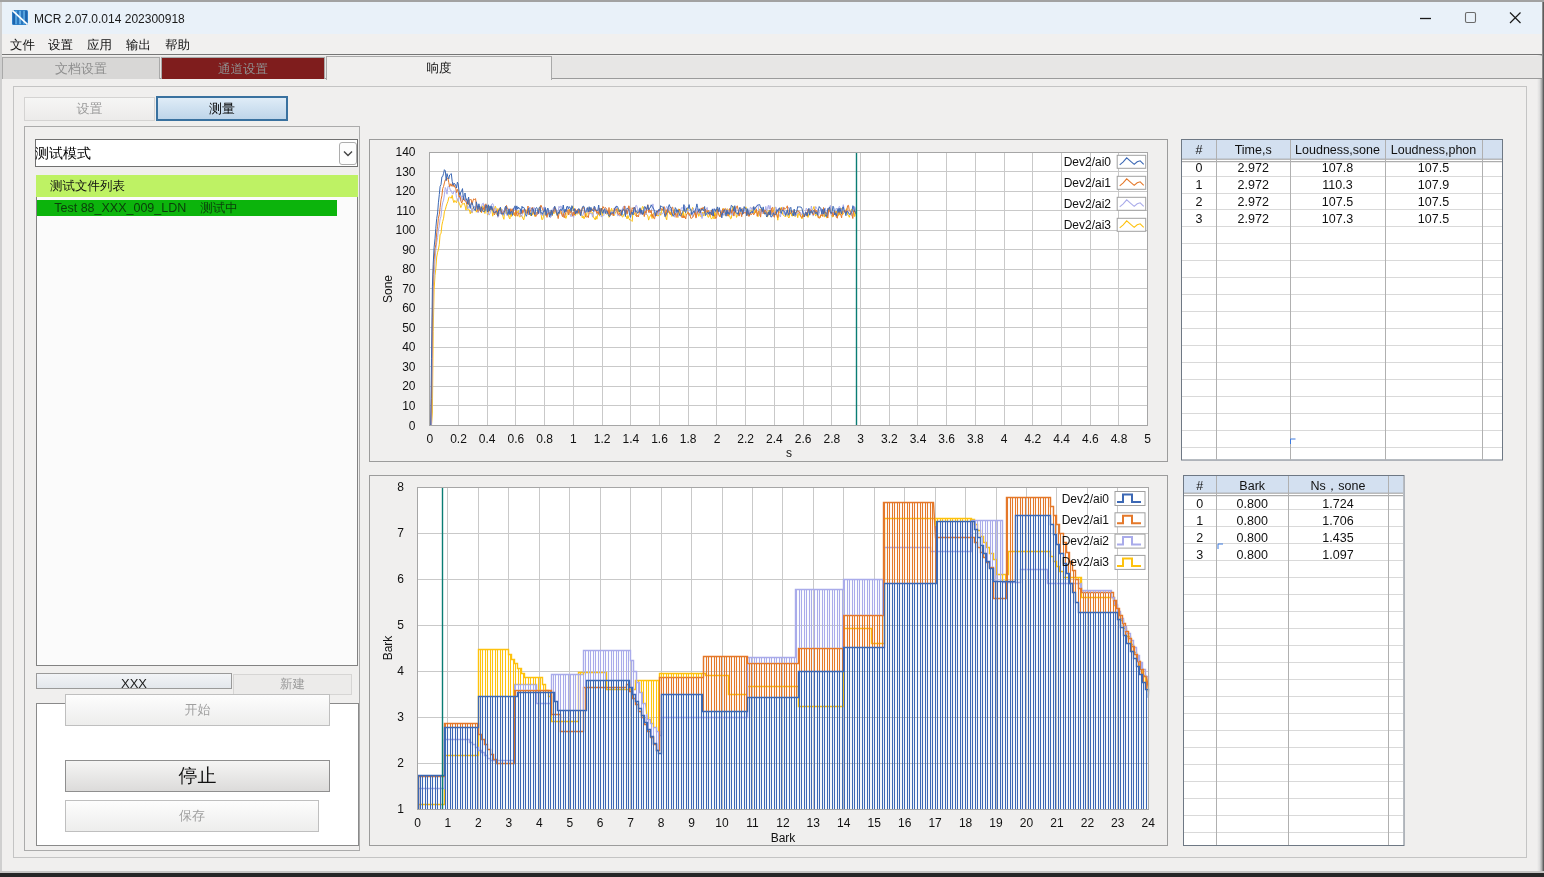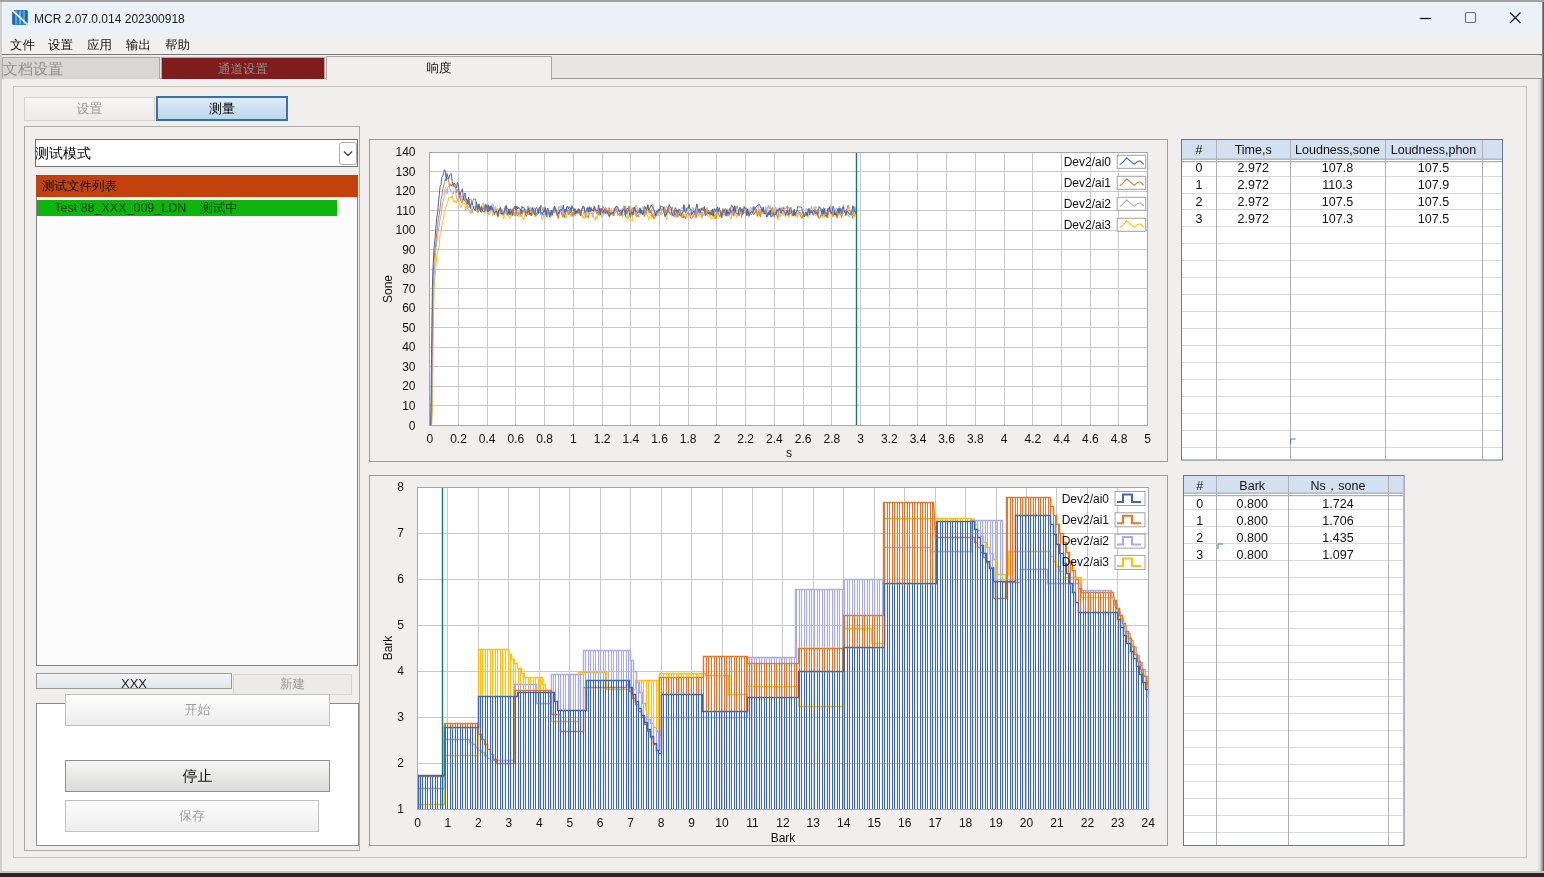--- a/index.html
+++ b/index.html
@@ -28,41 +28,41 @@
     <rect x="55.5" y="4.5" width="10" height="10" rx="1.5" fill="none" stroke="#6a6a6a" stroke-width="1.1"></rect>
     <path d="M100 4.5 110.5 15M110.5 4.5 100 15" stroke="#1a1a1a" stroke-width="1.2"></path>
   </svg>
 <div class="abs" style="left:2px;top:34px;width:1540px;height:21px;background:#f1f0ef;border-bottom:1px solid #767676"></div>
 <div class="abs" style="left:10px;top:37px;font-size:12.5px;color:#111">文件</div>
 <div class="abs" style="left:48px;top:37px;font-size:12.5px;color:#111">设置</div>
 <div class="abs" style="left:87px;top:37px;font-size:12.5px;color:#111">应用</div>
 <div class="abs" style="left:126px;top:37px;font-size:12.5px;color:#111">输出</div>
 <div class="abs" style="left:165px;top:37px;font-size:12.5px;color:#111">帮助</div>
 <div class="abs" style="left:2px;top:56px;width:1540px;height:23px;background:#e7e6e5;border-bottom:1px solid #9b9b9b"></div>
-<div class="abs" style="left:2px;top:57px;width:158px;height:22px;background:#d8d7d6;border:1px solid #a9a9a9;border-bottom:none;color:#8f8f8f;font-size:15px;text-align:left;line-height:22px">文档设置</div>
+<div class="abs" style="left:2px;top:57px;width:158px;height:22px;background:#d8d7d6;border:1px solid #a9a9a9;border-bottom:none;color:#8f8f8f;font-size:13px;text-align:center;line-height:22px">文档设置</div>
 <div class="abs" style="left:161px;top:57px;width:164px;height:22px;background:#7f1d1d;border:1px solid #a9a9a9;border-bottom:none;color:#8f8f8f;font-size:12.5px;text-align:center;line-height:22px">通道设置</div>
 <div class="abs" style="left:326px;top:56px;width:226px;height:24px;background:#f0efee;border:1px solid #a9a9a9;border-bottom:none;color:#111;font-size:12.5px;text-align:center;line-height:23px">响度</div>
 <div class="abs" style="left:13px;top:86px;width:1514px;height:772px;border:1px solid #c4c4c4;background:#f0efee"></div>
 <div class="abs" style="left:24px;top:97px;width:131px;height:24px;background:linear-gradient(#f6f6f5,#ecebea);border:1px solid #d4d3d2;color:#9b9b9b;font-size:13px;text-align:center;line-height:22px">设置</div>
 <div class="abs" style="left:156px;top:96px;width:132px;height:25px;background:linear-gradient(#dfecf7,#bed5e9);border:2px solid #39719f;color:#000;font-size:13px;text-align:center;line-height:21px">测量</div>
 <div class="abs" style="left:24px;top:126px;width:336px;height:725px;border:1px solid #ababab"></div>
 <div class="abs" style="left:35px;top:139px;width:323px;height:28px;background:#fff;border:1px solid #707070"></div>
 <div class="abs" style="left:35px;top:145px;width:305px;height:18px;font-size:14px;color:#000;">测试模式</div>
 <svg class="abs" style="left:339px;top:141.5px" width="18" height="23" viewBox="0 0 18 23">
     <rect x="0.5" y="0.5" width="17" height="22" rx="2.5" fill="#fdfdfd" stroke="#adadad"></rect>
     <path d="M5 9.5 9 13.5 13 9.5" stroke="#444" stroke-width="1.4" fill="none"></path>
   </svg>
-<div class="abs" style="left:36px;top:175px;width:322px;height:22px;background:#c2410c;font-size:12.5px;color:#111;line-height:22px;padding-left:6px">测试文件列表</div>
+<div class="abs" style="left:36px;top:175px;width:322px;height:22px;background:#bef264;font-size:12.5px;color:#111;line-height:22px;padding-left:14px">测试文件列表</div>
 <div class="abs" style="left:36px;top:197px;width:322px;height:469px;background:#fbfbfb;border:1px solid #828282;border-top:none"></div>
 <div class="abs" style="left:37px;top:199.5px;width:300px;height:16.5px;background:#0cb40c;color:#0b3c0b;font-size:12.5px;line-height:16px;white-space:pre;padding-left:14px"> Test 88_XXX_009_LDN    测试中</div>
 <div class="abs" style="left:36px;top:673px;width:196px;height:16px;background:linear-gradient(#f2f4f7,#e3e7ec);border:1px solid #9a9a9a;color:#1a1a1a;font-size:13px;text-align:center;line-height:20px">XXX</div>
 <div class="abs" style="left:233px;top:673.5px;width:119px;height:21px;background:#ecebea;border:1px solid #d6d5d4;color:#9b9b9b;font-size:12.5px;text-align:center;line-height:19px">新建</div>
 <div class="abs" style="left:36px;top:703px;width:323px;height:143px;background:#fff;border:1px solid #8a8a8a"></div>
 <div class="abs" style="left:65px;top:694px;width:265px;height:32px;background:linear-gradient(#fdfdfd,#ededec);border:1px solid #bfbfbf;color:#a0a0a0;font-size:13px;text-align:center;line-height:30px">开始</div>
-<div class="abs" style="left:65px;top:760px;width:265px;height:32px;background:linear-gradient(#f5f5f4,#dcdbda);border:1px solid #8f8f8f;color:#111;font-size:15px;text-align:center;line-height:30px">停止</div>
+<div class="abs" style="left:65px;top:760px;width:265px;height:32px;background:linear-gradient(#f5f5f4,#dcdbda);border:1px solid #8f8f8f;color:#111;font-size:19px;text-align:center;line-height:30px">停止</div>
 <div class="abs" style="left:65px;top:800px;width:254px;height:32px;background:linear-gradient(#fdfdfd,#ededec);border:1px solid #bfbfbf;color:#a0a0a0;font-size:13px;text-align:center;line-height:30px">保存</div>
 <div class="abs" style="left:369px;top:139px;width:799px;height:323px;border:1px solid #9c9c9c;background:#f0efee"></div>
 <div class="abs" style="left:369px;top:475px;width:799px;height:371px;border:1px solid #9c9c9c;background:#f0efee"></div>
 <svg width="799" height="323" viewBox="369 139 799 323" style="position:absolute;left:369px;top:139px">
     <rect x="429.8" y="152.0" width="717.9" height="273.5" fill="#ffffff"></rect>
     <path d="M458.5 152.5V425.5M487.5 152.5V425.5M515.5 152.5V425.5M544.5 152.5V425.5M573.5 152.5V425.5M602.5 152.5V425.5M630.5 152.5V425.5M659.5 152.5V425.5M688.5 152.5V425.5M716.5 152.5V425.5M745.5 152.5V425.5M774.5 152.5V425.5M803.5 152.5V425.5M831.5 152.5V425.5M860.5 152.5V425.5M889.5 152.5V425.5M917.5 152.5V425.5M946.5 152.5V425.5M975.5 152.5V425.5M1004.5 152.5V425.5M1032.5 152.5V425.5M1061.5 152.5V425.5M1090.5 152.5V425.5M1118.5 152.5V425.5M429.5 405.5H1147.5M429.5 386.5H1147.5M429.5 366.5H1147.5M429.5 347.5H1147.5M429.5 327.5H1147.5M429.5 308.5H1147.5M429.5 288.5H1147.5M429.5 269.5H1147.5M429.5 249.5H1147.5M429.5 230.5H1147.5M429.5 210.5H1147.5M429.5 191.5H1147.5M429.5 171.5H1147.5" stroke="#c9c9c9" stroke-width="1" fill="none"></path>
     <path d="M429.8 425.5L430.7 425.5L431.5 425.5L432.4 412.0L433.2 331.3L434.1 289.6L435.0 275.4L435.8 268.9L436.7 257.0L437.6 252.3L438.4 249.6L439.3 244.3L440.1 234.3L441.0 233.7L441.9 225.1L442.7 221.5L443.6 218.2L444.4 211.8L445.3 209.7L446.2 206.2L447.0 203.8L447.9 201.4L448.8 197.6L449.6 196.8L450.5 197.9L451.3 198.2L452.2 195.3L453.1 200.1L453.9 202.6L454.8 200.4L455.6 201.8L456.5 202.8L457.4 198.8L458.2 200.4L459.1 203.1L460.0 205.0L460.8 207.6L461.7 205.5L462.5 203.5L463.4 204.1L464.3 203.1L465.1 206.0L466.0 210.2L466.8 202.5L467.7 209.4L468.6 209.2L469.4 210.0L470.3 213.8L471.2 210.2L472.0 213.1L472.9 207.7L473.7 207.9L474.6 206.5L475.5 207.8L476.3 212.2L477.2 209.4L478.0 209.4L478.9 206.1L479.8 208.2L480.6 211.3L481.5 212.8L482.4 206.0L483.2 206.6L484.1 208.3L484.9 213.5L485.8 208.4L486.7 208.8L487.5 214.8L488.4 214.2L489.2 207.0L490.1 206.4L491.0 209.7L491.8 209.2L492.7 216.2L493.5 211.9L494.4 208.9L495.3 206.2L496.1 208.3L497.0 215.0L497.9 208.5L498.7 211.9L499.6 213.6L500.4 211.0L501.3 208.7L502.2 213.5L503.0 216.8L503.9 219.3L504.7 210.9L505.6 207.7L506.5 213.7L507.3 212.6L508.2 214.0L509.1 217.5L509.9 218.9L510.8 210.8L511.6 216.5L512.5 210.1L513.4 214.5L514.2 212.6L515.1 215.9L515.9 216.4L516.8 210.9L517.7 213.0L518.5 210.6L519.4 216.9L520.3 216.8L521.1 215.0L522.0 216.2L522.8 218.0L523.7 219.9L524.6 215.8L525.4 211.2L526.3 211.9L527.1 209.7L528.0 211.1L528.9 212.2L529.7 210.9L530.6 215.8L531.5 213.7L532.3 215.1L533.2 209.0L534.0 213.9L534.9 216.5L535.8 212.8L536.6 212.3L537.5 214.7L538.3 210.5L539.2 208.0L540.1 206.6L540.9 212.6L541.8 219.5L542.7 219.4L543.5 216.1L544.4 211.7L545.2 214.3L546.1 215.9L547.0 209.9L547.8 214.1L548.7 213.4L549.5 212.9L550.4 215.1L551.3 214.1L552.1 216.0L553.0 211.8L553.9 213.8L554.7 212.5L555.6 210.3L556.4 213.1L557.3 215.9L558.2 212.9L559.0 213.1L559.9 212.6L560.7 213.2L561.6 212.1L562.5 210.9L563.3 214.1L564.2 212.6L565.1 216.1L565.9 218.4L566.8 215.5L567.6 210.0L568.5 209.6L569.4 213.9L570.2 214.6L571.1 214.2L571.9 209.1L572.8 206.3L573.7 209.6L574.5 213.2L575.4 215.5L576.3 212.0L577.1 214.3L578.0 211.4L578.8 211.5L579.7 214.6L580.6 214.8L581.4 213.7L582.3 217.9L583.1 215.8L584.0 218.8L584.9 216.4L585.7 213.0L586.6 215.7L587.5 210.2L588.3 207.8L589.2 208.9L590.0 208.0L590.9 212.9L591.8 213.3L592.6 212.6L593.5 217.7L594.3 217.9L595.2 219.9L596.1 216.3L596.9 219.2L597.8 213.2L598.7 212.1L599.5 216.1L600.4 210.9L601.2 208.2L602.1 215.8L603.0 212.2L603.8 209.8L604.7 212.4L605.5 209.1L606.4 214.3L607.3 212.5L608.1 211.6L609.0 217.3L609.8 215.9L610.7 211.0L611.6 208.3L612.4 211.8L613.3 213.3L614.2 215.6L615.0 213.7L615.9 211.3L616.7 211.7L617.6 208.4L618.5 212.3L619.3 209.6L620.2 213.2L621.0 213.3L621.9 216.5L622.8 217.1L623.6 214.9L624.5 213.5L625.4 215.5L626.2 216.2L627.1 218.9L627.9 215.4L628.8 218.2L629.7 220.0L630.5 219.9L631.4 220.6L632.2 221.4L633.1 210.4L634.0 212.1L634.8 214.5L635.7 215.7L636.6 213.8L637.4 212.7L638.3 210.4L639.1 212.3L640.0 212.2L640.9 211.9L641.7 209.3L642.6 206.4L643.4 207.2L644.3 213.4L645.2 210.7L646.0 212.4L646.9 215.0L647.8 215.6L648.6 220.1L649.5 217.3L650.3 215.8L651.2 214.3L652.1 218.5L652.9 214.6L653.8 212.8L654.6 212.7L655.5 214.9L656.4 213.3L657.2 215.4L658.1 216.2L659.0 214.3L659.8 211.7L660.7 215.3L661.5 211.9L662.4 208.8L663.3 210.4L664.1 212.1L665.0 212.2L665.8 217.6L666.7 219.8L667.6 211.7L668.4 211.0L669.3 211.2L670.2 214.0L671.0 211.7L671.9 216.5L672.7 213.7L673.6 211.9L674.5 209.5L675.3 210.7L676.2 212.8L677.0 216.1L677.9 217.6L678.8 208.8L679.6 211.7L680.5 213.4L681.4 216.5L682.2 215.4L683.1 211.0L683.9 217.8L684.8 216.0L685.7 211.5L686.5 208.5L687.4 208.1L688.2 214.7L689.1 214.5L690.0 213.0L690.8 215.5L691.7 210.6L692.6 207.4L693.4 209.9L694.3 211.8L695.1 211.0L696.0 217.0L696.9 210.3L697.7 210.6L698.6 216.3L699.4 213.1L700.3 216.2L701.2 216.9L702.0 215.4L702.9 212.0L703.8 216.1L704.6 212.7L705.5 211.2L706.3 211.7L707.2 213.5L708.1 217.3L708.9 216.9L709.8 213.6L710.6 217.2L711.5 219.1L712.4 217.7L713.2 215.5L714.1 219.0L714.9 211.5L715.8 216.3L716.7 209.4L717.5 208.6L718.4 212.3L719.3 215.7L720.1 215.2L721.0 214.3L721.8 214.9L722.7 211.4L723.6 208.4L724.4 211.5L725.3 215.6L726.1 212.5L727.0 208.9L727.9 209.0L728.7 216.1L729.6 215.6L730.5 218.8L731.3 218.3L732.2 212.1L733.0 206.3L733.9 210.0L734.8 210.2L735.6 211.5L736.5 217.4L737.3 215.6L738.2 212.3L739.1 215.3L739.9 212.0L740.8 209.0L741.7 208.9L742.5 208.0L743.4 211.0L744.2 207.9L745.1 208.1L746.0 206.9L746.8 215.0L747.7 213.5L748.5 214.8L749.4 215.5L750.3 211.6L751.1 210.7L752.0 209.6L752.9 207.9L753.7 206.8L754.6 213.5L755.4 212.7L756.3 210.4L757.2 212.4L758.0 216.7L758.9 210.8L759.7 209.1L760.6 209.3L761.5 210.9L762.3 210.4L763.2 213.2L764.1 213.8L764.9 213.6L765.8 210.8L766.6 208.9L767.5 217.1L768.4 213.9L769.2 210.0L770.1 211.9L770.9 211.8L771.8 214.9L772.7 210.7L773.5 211.2L774.4 207.4L775.3 213.5L776.1 211.6L777.0 215.4L777.8 220.2L778.7 213.6L779.6 211.8L780.4 211.7L781.3 207.2L782.1 212.2L783.0 215.0L783.9 215.6L784.7 216.0L785.6 217.0L786.5 213.5L787.3 214.5L788.2 217.1L789.0 218.0L789.9 213.4L790.8 210.0L791.6 215.9L792.5 216.1L793.3 211.9L794.2 214.6L795.1 216.7L795.9 215.3L796.8 211.4L797.7 217.7L798.5 213.3L799.4 214.2L800.2 215.9L801.1 217.0L802.0 218.9L802.8 212.5L803.7 214.9L804.5 217.0L805.4 213.2L806.3 213.1L807.1 214.5L808.0 217.4L808.9 213.7L809.7 211.0L810.6 213.0L811.4 210.3L812.3 210.1L813.2 208.9L814.0 206.5L814.9 213.1L815.7 216.1L816.6 214.3L817.5 211.1L818.3 217.9L819.2 216.6L820.1 217.8L820.9 214.9L821.8 215.4L822.6 213.6L823.5 214.4L824.4 217.1L825.2 211.4L826.1 214.1L826.9 218.1L827.8 212.9L828.7 210.8L829.5 207.5L830.4 207.6L831.2 213.9L832.1 216.6L833.0 217.0L833.8 214.5L834.7 210.4L835.6 213.9L836.4 211.0L837.3 216.2L838.1 215.9L839.0 212.0L839.9 215.1L840.7 208.3L841.6 208.6L842.4 214.9L843.3 213.8L844.2 212.3L845.0 211.8L845.9 210.0L846.8 208.6L847.6 214.9L848.5 215.2L849.3 217.3L850.2 214.5L851.1 209.9L851.9 208.9L852.8 211.2L853.6 210.2L854.5 216.5L855.4 208.8L856.2 216.6" stroke="#FEC20E" stroke-width="1" fill="none" stroke-linejoin="round"></path>
     <path d="M429.8 425.5L430.7 425.5L431.5 425.5L432.4 358.2L433.2 288.6L434.1 276.1L435.0 261.2L435.8 250.4L436.7 242.5L437.6 237.5L438.4 230.1L439.3 225.8L440.1 218.9L441.0 216.4L441.9 207.1L442.7 202.7L443.6 200.1L444.4 194.8L445.3 187.5L446.2 189.6L447.0 194.2L447.9 186.9L448.8 185.9L449.6 187.7L450.5 190.6L451.3 190.6L452.2 193.5L453.1 194.1L453.9 190.8L454.8 191.4L455.6 191.3L456.5 197.6L457.4 199.4L458.2 201.5L459.1 197.0L460.0 198.2L460.8 200.8L461.7 195.7L462.5 196.4L463.4 196.4L464.3 198.6L465.1 201.2L466.0 200.2L466.8 204.5L467.7 208.7L468.6 207.3L469.4 205.3L470.3 204.0L471.2 207.4L472.0 212.5L472.9 209.1L473.7 207.1L474.6 206.2L475.5 209.9L476.3 206.5L477.2 205.6L478.0 213.0L478.9 210.7L479.8 206.7L480.6 210.6L481.5 206.4L482.4 203.7L483.2 203.0L484.1 208.4L484.9 206.9L485.8 204.1L486.7 208.9L487.5 213.7L488.4 212.8L489.2 215.1L490.1 213.2L491.0 208.3L491.8 204.1L492.7 203.6L493.5 205.3L494.4 212.6L495.3 208.5L496.1 208.8L497.0 213.3L497.9 217.4L498.7 216.2L499.6 208.8L500.4 213.1L501.3 214.3L502.2 209.3L503.0 215.0L503.9 215.3L504.7 207.6L505.6 213.6L506.5 214.1L507.3 215.9L508.2 210.7L509.1 208.4L509.9 214.3L510.8 209.3L511.6 211.8L512.5 214.6L513.4 208.6L514.2 207.5L515.1 210.2L515.9 208.0L516.8 213.9L517.7 213.7L518.5 214.0L519.4 211.3L520.3 213.9L521.1 216.7L522.0 215.8L522.8 209.8L523.7 209.8L524.6 211.3L525.4 211.6L526.3 211.9L527.1 212.6L528.0 212.4L528.9 209.2L529.7 207.0L530.6 208.1L531.5 211.1L532.3 207.7L533.2 212.7L534.0 207.3L534.9 209.5L535.8 214.7L536.6 212.8L537.5 214.7L538.3 209.9L539.2 213.3L540.1 207.3L540.9 214.9L541.8 213.8L542.7 215.7L543.5 207.9L544.4 206.7L545.2 214.9L546.1 211.1L547.0 209.7L547.8 214.0L548.7 210.5L549.5 213.5L550.4 217.7L551.3 216.2L552.1 213.8L553.0 209.0L553.9 207.2L554.7 212.1L555.6 208.1L556.4 210.0L557.3 211.4L558.2 212.0L559.0 206.3L559.9 207.9L560.7 206.2L561.6 206.7L562.5 213.2L563.3 216.8L564.2 215.8L565.1 210.7L565.9 211.0L566.8 206.7L567.6 212.2L568.5 212.2L569.4 213.5L570.2 215.0L571.1 216.8L571.9 211.8L572.8 215.6L573.7 217.4L574.5 208.3L575.4 212.9L576.3 214.0L577.1 210.9L578.0 213.5L578.8 209.5L579.7 212.9L580.6 212.1L581.4 214.9L582.3 215.8L583.1 214.6L584.0 211.3L584.9 213.0L585.7 212.8L586.6 207.9L587.5 210.5L588.3 212.8L589.2 213.8L590.0 213.8L590.9 213.3L591.8 213.7L592.6 217.1L593.5 212.8L594.3 210.8L595.2 206.9L596.1 211.1L596.9 214.2L597.8 214.9L598.7 208.5L599.5 211.0L600.4 211.5L601.2 216.8L602.1 216.5L603.0 216.3L603.8 215.4L604.7 209.3L605.5 208.2L606.4 213.4L607.3 211.4L608.1 213.5L609.0 213.1L609.8 211.4L610.7 214.3L611.6 211.0L612.4 213.5L613.3 213.7L614.2 214.9L615.0 210.5L615.9 206.0L616.7 209.8L617.6 215.7L618.5 215.0L619.3 216.0L620.2 215.8L621.0 212.3L621.9 209.4L622.8 208.0L623.6 206.2L624.5 208.9L625.4 206.2L626.2 213.0L627.1 212.9L627.9 210.0L628.8 207.0L629.7 211.4L630.5 210.8L631.4 210.2L632.2 212.7L633.1 212.0L634.0 207.3L634.8 212.3L635.7 205.6L636.6 205.4L637.4 208.4L638.3 212.3L639.1 209.2L640.0 211.8L640.9 214.7L641.7 212.4L642.6 211.6L643.4 214.0L644.3 209.6L645.2 208.3L646.0 214.9L646.9 208.5L647.8 207.4L648.6 209.5L649.5 212.9L650.3 211.0L651.2 210.2L652.1 208.8L652.9 203.9L653.8 210.6L654.6 214.5L655.5 216.1L656.4 210.5L657.2 210.6L658.1 214.9L659.0 209.8L659.8 213.1L660.7 213.2L661.5 214.2L662.4 213.8L663.3 212.2L664.1 209.1L665.0 209.9L665.8 208.4L666.7 206.4L667.6 207.5L668.4 212.6L669.3 207.7L670.2 210.0L671.0 209.7L671.9 211.9L672.7 213.8L673.6 216.4L674.5 217.0L675.3 211.0L676.2 210.3L677.0 214.9L677.9 216.9L678.8 214.8L679.6 215.4L680.5 211.6L681.4 207.7L682.2 208.1L683.1 207.5L683.9 205.3L684.8 205.9L685.7 207.7L686.5 211.1L687.4 210.5L688.2 210.1L689.1 215.9L690.0 214.9L690.8 212.6L691.7 212.8L692.6 216.8L693.4 208.0L694.3 213.7L695.1 214.2L696.0 208.2L696.9 214.5L697.7 209.0L698.6 213.2L699.4 212.0L700.3 214.7L701.2 211.9L702.0 218.5L702.9 213.4L703.8 214.1L704.6 213.6L705.5 211.3L706.3 209.1L707.2 207.4L708.1 214.3L708.9 211.9L709.8 214.5L710.6 211.9L711.5 214.7L712.4 215.3L713.2 210.9L714.1 208.5L714.9 209.6L715.8 212.4L716.7 213.5L717.5 211.2L718.4 211.8L719.3 211.7L720.1 210.1L721.0 213.9L721.8 214.1L722.7 210.1L723.6 215.4L724.4 214.8L725.3 209.0L726.1 208.8L727.0 213.5L727.9 209.8L728.7 212.8L729.6 208.0L730.5 211.1L731.3 214.6L732.2 211.2L733.0 215.7L733.9 212.8L734.8 207.5L735.6 207.3L736.5 211.3L737.3 214.4L738.2 215.5L739.1 212.3L739.9 209.3L740.8 207.7L741.7 211.1L742.5 208.6L743.4 212.9L744.2 206.7L745.1 212.4L746.0 213.8L746.8 213.4L747.7 213.3L748.5 211.4L749.4 212.9L750.3 207.3L751.1 207.5L752.0 209.6L752.9 207.2L753.7 206.8L754.6 209.7L755.4 207.0L756.3 207.2L757.2 204.8L758.0 205.3L758.9 211.6L759.7 215.8L760.6 212.0L761.5 208.5L762.3 213.7L763.2 209.5L764.1 213.2L764.9 212.2L765.8 206.4L766.6 211.5L767.5 208.3L768.4 205.2L769.2 209.4L770.1 205.5L770.9 210.5L771.8 214.5L772.7 212.6L773.5 213.2L774.4 214.4L775.3 207.2L776.1 207.2L777.0 212.7L777.8 209.9L778.7 213.7L779.6 215.8L780.4 217.0L781.3 211.3L782.1 209.9L783.0 206.9L783.9 214.5L784.7 212.2L785.6 215.7L786.5 211.6L787.3 210.6L788.2 207.7L789.0 207.2L789.9 211.4L790.8 211.2L791.6 211.9L792.5 210.9L793.3 212.1L794.2 211.7L795.1 215.8L795.9 216.2L796.8 212.7L797.7 213.7L798.5 210.9L799.4 212.0L800.2 212.0L801.1 214.6L802.0 214.5L802.8 210.9L803.7 215.1L804.5 215.0L805.4 212.7L806.3 208.0L807.1 209.6L808.0 210.3L808.9 213.5L809.7 213.4L810.6 211.3L811.4 206.0L812.3 211.4L813.2 216.1L814.0 214.7L814.9 209.7L815.7 206.5L816.6 208.2L817.5 209.6L818.3 216.3L819.2 213.3L820.1 210.7L820.9 209.0L821.8 211.4L822.6 216.1L823.5 210.4L824.4 211.4L825.2 207.9L826.1 212.2L826.9 212.9L827.8 215.5L828.7 208.2L829.5 207.1L830.4 205.4L831.2 215.2L832.1 214.0L833.0 211.6L833.8 213.6L834.7 212.7L835.6 209.9L836.4 208.0L837.3 209.9L838.1 212.5L839.0 206.6L839.9 206.8L840.7 211.9L841.6 209.5L842.4 209.5L843.3 204.7L844.2 209.3L845.0 213.0L845.9 210.2L846.8 210.9L847.6 210.3L848.5 212.1L849.3 215.0L850.2 213.9L851.1 210.6L851.9 216.1L852.8 213.0L853.6 207.4L854.5 206.7L855.4 212.1L856.2 206.8" stroke="#A9ABEA" stroke-width="1" fill="none" stroke-linejoin="round"></path>
     <path d="M429.8 425.5L430.7 425.5L431.5 398.6L432.4 317.8L433.2 274.4L434.1 259.6L435.0 248.7L435.8 244.8L436.7 232.8L437.6 226.2L438.4 218.3L439.3 214.4L440.1 207.7L441.0 199.9L441.9 195.7L442.7 188.6L443.6 186.3L444.4 182.9L445.3 179.7L446.2 180.1L447.0 178.6L447.9 178.0L448.8 182.6L449.6 186.7L450.5 183.8L451.3 186.2L452.2 183.7L453.1 186.6L453.9 184.5L454.8 187.3L455.6 187.3L456.5 192.6L457.4 189.4L458.2 191.5L459.1 197.1L460.0 195.8L460.8 200.5L461.7 203.1L462.5 201.0L463.4 197.4L464.3 200.4L465.1 200.9L466.0 201.8L466.8 204.0L467.7 200.3L468.6 204.6L469.4 199.8L470.3 199.6L471.2 199.4L472.0 204.7L472.9 201.0L473.7 198.8L474.6 199.6L475.5 198.6L476.3 203.8L477.2 208.8L478.0 211.6L478.9 210.5L479.8 206.4L480.6 210.8L481.5 212.3L482.4 208.2L483.2 207.7L484.1 210.2L484.9 204.8L485.8 203.8L486.7 207.8L487.5 205.8L488.4 211.7L489.2 210.3L490.1 209.9L491.0 208.6L491.8 208.6L492.7 207.9L493.5 210.8L494.4 215.0L495.3 213.0L496.1 210.9L497.0 210.6L497.9 216.2L498.7 211.5L499.6 208.5L500.4 209.3L501.3 210.8L502.2 214.2L503.0 212.2L503.9 211.4L504.7 212.0L505.6 209.2L506.5 205.4L507.3 208.8L508.2 208.9L509.1 213.3L509.9 214.1L510.8 208.7L511.6 211.7L512.5 208.8L513.4 211.0L514.2 214.6L515.1 215.8L515.9 209.8L516.8 214.8L517.7 216.2L518.5 212.9L519.4 213.7L520.3 213.7L521.1 213.6L522.0 209.9L522.8 213.4L523.7 210.4L524.6 209.0L525.4 209.8L526.3 213.3L527.1 212.8L528.0 206.0L528.9 214.9L529.7 212.7L530.6 209.8L531.5 209.0L532.3 207.3L533.2 209.4L534.0 214.0L534.9 214.8L535.8 216.5L536.6 214.9L537.5 211.7L538.3 213.5L539.2 210.2L540.1 208.4L540.9 205.2L541.8 207.0L542.7 209.8L543.5 210.2L544.4 210.9L545.2 209.4L546.1 214.1L547.0 217.4L547.8 213.4L548.7 212.5L549.5 215.1L550.4 211.6L551.3 213.7L552.1 210.8L553.0 211.5L553.9 212.3L554.7 206.8L555.6 209.5L556.4 213.8L557.3 214.6L558.2 218.6L559.0 213.3L559.9 210.3L560.7 210.9L561.6 214.0L562.5 216.7L563.3 213.7L564.2 217.8L565.1 215.2L565.9 212.2L566.8 209.9L567.6 210.5L568.5 214.9L569.4 209.4L570.2 212.8L571.1 210.9L571.9 212.3L572.8 216.2L573.7 212.0L574.5 215.1L575.4 208.8L576.3 213.2L577.1 210.1L578.0 209.3L578.8 213.3L579.7 209.3L580.6 210.4L581.4 213.3L582.3 207.6L583.1 208.2L584.0 207.3L584.9 213.4L585.7 217.0L586.6 217.1L587.5 215.8L588.3 217.7L589.2 212.0L590.0 210.5L590.9 211.9L591.8 209.3L592.6 210.1L593.5 207.9L594.3 208.6L595.2 211.2L596.1 209.8L596.9 213.3L597.8 211.5L598.7 214.4L599.5 208.3L600.4 211.5L601.2 209.0L602.1 210.3L603.0 206.5L603.8 208.1L604.7 208.2L605.5 207.5L606.4 208.5L607.3 210.7L608.1 214.1L609.0 207.5L609.8 215.3L610.7 212.8L611.6 214.5L612.4 213.0L613.3 216.0L614.2 208.3L615.0 210.1L615.9 209.8L616.7 209.2L617.6 213.6L618.5 214.6L619.3 212.7L620.2 215.6L621.0 213.6L621.9 210.3L622.8 210.2L623.6 210.2L624.5 205.9L625.4 213.5L626.2 209.9L627.1 214.3L627.9 210.3L628.8 205.8L629.7 207.6L630.5 214.9L631.4 212.6L632.2 207.7L633.1 209.1L634.0 207.4L634.8 207.6L635.7 212.0L636.6 216.8L637.4 215.4L638.3 217.0L639.1 213.8L640.0 210.2L640.9 209.2L641.7 213.9L642.6 213.7L643.4 212.7L644.3 216.6L645.2 211.4L646.0 212.9L646.9 208.0L647.8 204.7L648.6 212.4L649.5 209.4L650.3 212.7L651.2 210.4L652.1 216.5L652.9 214.3L653.8 218.4L654.6 218.8L655.5 213.5L656.4 215.9L657.2 212.0L658.1 210.3L659.0 211.4L659.8 209.8L660.7 207.9L661.5 209.6L662.4 209.9L663.3 208.2L664.1 206.6L665.0 209.6L665.8 215.6L666.7 209.9L667.6 208.8L668.4 211.9L669.3 212.2L670.2 214.7L671.0 214.3L671.9 207.6L672.7 207.1L673.6 212.8L674.5 215.0L675.3 213.0L676.2 217.4L677.0 216.5L677.9 212.4L678.8 210.6L679.6 209.0L680.5 212.5L681.4 215.4L682.2 217.9L683.1 215.3L683.9 217.9L684.8 216.3L685.7 219.0L686.5 214.1L687.4 213.6L688.2 212.2L689.1 214.9L690.0 214.8L690.8 218.3L691.7 218.2L692.6 217.5L693.4 216.2L694.3 213.9L695.1 211.6L696.0 218.1L696.9 214.0L697.7 211.7L698.6 210.7L699.4 212.5L700.3 212.9L701.2 207.9L702.0 210.1L702.9 207.3L703.8 207.9L704.6 213.2L705.5 209.1L706.3 211.3L707.2 212.0L708.1 210.2L708.9 212.0L709.8 215.4L710.6 214.6L711.5 210.0L712.4 215.8L713.2 213.9L714.1 214.5L714.9 216.0L715.8 218.6L716.7 216.7L717.5 209.1L718.4 214.7L719.3 215.7L720.1 217.0L721.0 211.2L721.8 215.1L722.7 208.7L723.6 213.0L724.4 209.2L725.3 208.5L726.1 209.9L727.0 213.3L727.9 216.1L728.7 214.7L729.6 208.9L730.5 209.7L731.3 213.3L732.2 209.5L733.0 211.8L733.9 216.1L734.8 210.7L735.6 209.1L736.5 207.2L737.3 205.8L738.2 210.2L739.1 216.1L739.9 212.8L740.8 212.8L741.7 216.7L742.5 209.9L743.4 213.8L744.2 212.9L745.1 212.3L746.0 213.0L746.8 215.6L747.7 211.1L748.5 216.2L749.4 216.2L750.3 212.4L751.1 214.8L752.0 213.8L752.9 212.5L753.7 214.9L754.6 213.2L755.4 212.4L756.3 208.8L757.2 216.2L758.0 212.9L758.9 211.1L759.7 212.6L760.6 217.1L761.5 208.5L762.3 210.6L763.2 210.4L764.1 213.7L764.9 209.8L765.8 211.1L766.6 212.6L767.5 215.9L768.4 212.0L769.2 214.6L770.1 210.1L770.9 213.8L771.8 207.9L772.7 207.3L773.5 215.8L774.4 217.3L775.3 211.9L776.1 212.5L777.0 215.8L777.8 217.7L778.7 210.7L779.6 208.1L780.4 210.0L781.3 208.3L782.1 209.6L783.0 210.5L783.9 207.4L784.7 209.4L785.6 208.6L786.5 207.8L787.3 205.8L788.2 212.4L789.0 214.7L789.9 213.1L790.8 213.6L791.6 210.4L792.5 211.4L793.3 212.9L794.2 210.4L795.1 214.1L795.9 212.8L796.8 211.6L797.7 210.4L798.5 212.0L799.4 212.0L800.2 214.4L801.1 216.5L802.0 217.8L802.8 215.4L803.7 217.0L804.5 214.8L805.4 215.1L806.3 212.4L807.1 216.3L808.0 209.5L808.9 210.9L809.7 209.5L810.6 210.0L811.4 212.5L812.3 212.2L813.2 215.1L814.0 213.0L814.9 209.2L815.7 212.5L816.6 210.5L817.5 214.3L818.3 217.6L819.2 218.2L820.1 217.5L820.9 214.6L821.8 215.1L822.6 216.4L823.5 207.5L824.4 212.9L825.2 212.7L826.1 212.5L826.9 214.2L827.8 218.0L828.7 208.6L829.5 210.9L830.4 212.7L831.2 213.0L832.1 212.1L833.0 216.3L833.8 214.0L834.7 211.1L835.6 213.2L836.4 217.4L837.3 218.2L838.1 213.4L839.0 210.8L839.9 214.2L840.7 214.4L841.6 217.8L842.4 211.6L843.3 212.2L844.2 211.0L845.0 210.2L845.9 213.3L846.8 210.2L847.6 205.7L848.5 205.3L849.3 210.8L850.2 211.8L851.1 212.0L851.9 214.1L852.8 218.5L853.6 210.9L854.5 210.9L855.4 211.5L856.2 211.1" stroke="#E4782A" stroke-width="1" fill="none" stroke-linejoin="round"></path>
     <path d="M429.8 425.5L430.7 425.5L431.5 358.2L432.4 286.2L433.2 264.2L434.1 247.3L435.0 238.8L435.8 228.3L436.7 218.6L437.6 213.0L438.4 202.8L439.3 194.6L440.1 186.4L441.0 184.7L441.9 176.8L442.7 176.5L443.6 173.3L444.4 169.7L445.3 170.8L446.2 180.6L447.0 173.6L447.9 176.9L448.8 178.9L449.6 175.0L450.5 174.3L451.3 173.6L452.2 181.4L453.1 185.3L453.9 183.1L454.8 183.8L455.6 184.9L456.5 188.0L457.4 182.1L458.2 184.1L459.1 191.8L460.0 195.6L460.8 192.0L461.7 191.0L462.5 188.6L463.4 199.9L464.3 194.6L465.1 193.0L466.0 200.3L466.8 198.7L467.7 204.1L468.6 197.1L469.4 204.9L470.3 208.4L471.2 202.9L472.0 202.6L472.9 205.5L473.7 208.1L474.6 210.1L475.5 210.5L476.3 201.8L477.2 205.3L478.0 209.5L478.9 203.8L479.8 207.9L480.6 211.6L481.5 206.8L482.4 210.4L483.2 211.7L484.1 211.6L484.9 211.0L485.8 205.2L486.7 205.3L487.5 212.0L488.4 204.8L489.2 211.2L490.1 205.8L491.0 209.7L491.8 206.2L492.7 210.5L493.5 212.0L494.4 212.9L495.3 212.3L496.1 211.1L497.0 212.3L497.9 216.1L498.7 210.2L499.6 210.4L500.4 207.2L501.3 214.0L502.2 213.4L503.0 214.4L503.9 212.4L504.7 210.6L505.6 206.1L506.5 207.0L507.3 214.3L508.2 214.4L509.1 209.1L509.9 214.6L510.8 211.7L511.6 211.3L512.5 215.4L513.4 209.0L514.2 207.8L515.1 205.8L515.9 210.2L516.8 205.9L517.7 209.2L518.5 207.1L519.4 208.8L520.3 208.8L521.1 213.6L522.0 206.3L522.8 208.0L523.7 207.3L524.6 209.0L525.4 213.6L526.3 216.3L527.1 214.3L528.0 210.1L528.9 208.1L529.7 214.5L530.6 212.9L531.5 215.9L532.3 208.2L533.2 209.3L534.0 211.9L534.9 214.6L535.8 208.1L536.6 207.4L537.5 209.4L538.3 213.6L539.2 207.7L540.1 206.7L540.9 213.3L541.8 212.7L542.7 214.3L543.5 211.1L544.4 211.6L545.2 207.5L546.1 215.2L547.0 210.2L547.8 208.0L548.7 210.8L549.5 217.1L550.4 215.0L551.3 209.9L552.1 215.2L553.0 211.1L553.9 209.3L554.7 206.2L555.6 209.2L556.4 211.4L557.3 215.4L558.2 211.9L559.0 213.6L559.9 210.0L560.7 208.8L561.6 210.5L562.5 209.0L563.3 205.0L564.2 212.7L565.1 209.1L565.9 211.8L566.8 207.0L567.6 206.0L568.5 208.8L569.4 206.7L570.2 207.8L571.1 211.4L571.9 205.7L572.8 208.3L573.7 210.7L574.5 208.8L575.4 214.1L576.3 210.8L577.1 213.1L578.0 210.0L578.8 208.5L579.7 210.2L580.6 215.7L581.4 211.5L582.3 207.8L583.1 206.1L584.0 206.5L584.9 211.3L585.7 212.4L586.6 210.6L587.5 207.6L588.3 212.0L589.2 206.7L590.0 211.5L590.9 207.3L591.8 210.1L592.6 210.0L593.5 211.4L594.3 206.2L595.2 209.2L596.1 210.2L596.9 210.6L597.8 210.3L598.7 205.0L599.5 211.6L600.4 214.9L601.2 208.2L602.1 211.4L603.0 213.4L603.8 209.6L604.7 209.2L605.5 213.5L606.4 210.6L607.3 211.6L608.1 214.3L609.0 216.1L609.8 216.4L610.7 212.7L611.6 213.1L612.4 212.7L613.3 213.5L614.2 210.9L615.0 207.5L615.9 207.6L616.7 206.1L617.6 206.6L618.5 209.4L619.3 211.9L620.2 209.8L621.0 211.7L621.9 215.3L622.8 209.4L623.6 209.0L624.5 210.1L625.4 216.5L626.2 209.6L627.1 208.2L627.9 208.5L628.8 209.8L629.7 215.3L630.5 217.4L631.4 212.4L632.2 212.2L633.1 215.0L634.0 207.4L634.8 207.9L635.7 211.8L636.6 211.4L637.4 213.3L638.3 212.0L639.1 212.2L640.0 207.8L640.9 213.4L641.7 210.1L642.6 214.6L643.4 213.6L644.3 206.8L645.2 206.7L646.0 209.1L646.9 209.3L647.8 204.9L648.6 210.0L649.5 208.0L650.3 207.8L651.2 204.8L652.1 206.5L652.9 207.6L653.8 209.2L654.6 211.4L655.5 216.2L656.4 211.2L657.2 212.2L658.1 211.2L659.0 209.2L659.8 210.6L660.7 205.7L661.5 206.5L662.4 207.0L663.3 207.0L664.1 212.5L665.0 216.7L665.8 215.4L666.7 213.1L667.6 211.9L668.4 206.9L669.3 204.6L670.2 207.5L671.0 207.4L671.9 212.7L672.7 215.5L673.6 215.8L674.5 213.5L675.3 207.6L676.2 209.1L677.0 212.5L677.9 209.7L678.8 211.9L679.6 215.3L680.5 216.0L681.4 214.6L682.2 212.4L683.1 211.5L683.9 204.6L684.8 211.7L685.7 212.6L686.5 208.2L687.4 207.9L688.2 208.6L689.1 204.6L690.0 209.5L690.8 209.0L691.7 214.6L692.6 212.9L693.4 211.2L694.3 212.7L695.1 210.9L696.0 208.3L696.9 203.9L697.7 207.8L698.6 211.7L699.4 208.8L700.3 212.5L701.2 209.4L702.0 209.3L702.9 209.4L703.8 210.7L704.6 206.5L705.5 215.6L706.3 214.6L707.2 212.6L708.1 212.3L708.9 214.2L709.8 211.6L710.6 212.7L711.5 214.9L712.4 208.9L713.2 216.0L714.1 209.2L714.9 209.1L715.8 211.5L716.7 208.6L717.5 206.9L718.4 211.6L719.3 207.6L720.1 211.5L721.0 213.5L721.8 217.9L722.7 212.6L723.6 210.7L724.4 209.7L725.3 212.1L726.1 216.2L727.0 210.1L727.9 214.2L728.7 212.4L729.6 214.5L730.5 209.7L731.3 205.3L732.2 205.9L733.0 207.0L733.9 211.3L734.8 205.7L735.6 212.4L736.5 213.2L737.3 213.1L738.2 214.3L739.1 209.6L739.9 207.3L740.8 211.8L741.7 209.0L742.5 214.4L743.4 211.8L744.2 206.7L745.1 208.4L746.0 208.1L746.8 215.7L747.7 208.7L748.5 214.1L749.4 214.9L750.3 212.4L751.1 212.9L752.0 211.0L752.9 213.0L753.7 206.7L754.6 209.6L755.4 207.9L756.3 206.7L757.2 205.7L758.0 205.0L758.9 204.8L759.7 204.6L760.6 207.9L761.5 207.7L762.3 211.7L763.2 206.9L764.1 212.5L764.9 214.2L765.8 212.5L766.6 217.0L767.5 216.1L768.4 211.8L769.2 215.1L770.1 210.4L770.9 217.0L771.8 216.8L772.7 214.6L773.5 212.8L774.4 215.1L775.3 214.5L776.1 214.3L777.0 209.6L777.8 211.4L778.7 208.5L779.6 207.9L780.4 211.7L781.3 213.5L782.1 210.3L783.0 210.4L783.9 211.2L784.7 211.3L785.6 215.4L786.5 212.9L787.3 209.9L788.2 215.2L789.0 214.7L789.9 208.7L790.8 207.3L791.6 212.3L792.5 213.9L793.3 216.0L794.2 209.1L795.1 215.4L795.9 211.9L796.8 211.2L797.7 206.6L798.5 207.0L799.4 206.9L800.2 207.0L801.1 207.1L802.0 208.7L802.8 212.2L803.7 214.4L804.5 216.7L805.4 212.5L806.3 212.6L807.1 215.9L808.0 211.5L808.9 208.3L809.7 215.2L810.6 211.5L811.4 210.5L812.3 213.6L813.2 211.0L814.0 210.4L814.9 211.6L815.7 213.8L816.6 212.3L817.5 215.1L818.3 210.7L819.2 206.5L820.1 208.0L820.9 208.2L821.8 214.2L822.6 209.4L823.5 214.0L824.4 208.7L825.2 215.1L826.1 216.7L826.9 215.1L827.8 208.5L828.7 209.4L829.5 207.1L830.4 211.7L831.2 213.6L832.1 211.7L833.0 206.2L833.8 207.8L834.7 215.0L835.6 213.3L836.4 216.2L837.3 211.8L838.1 208.4L839.0 212.5L839.9 208.1L840.7 211.4L841.6 213.8L842.4 207.9L843.3 206.8L844.2 211.2L845.0 211.6L845.9 215.7L846.8 211.1L847.6 211.5L848.5 213.2L849.3 213.7L850.2 214.7L851.1 212.4L851.9 212.0L852.8 205.7L853.6 206.4L854.5 211.8L855.4 212.4L856.2 214.3" stroke="#3C68B4" stroke-width="1" fill="none" stroke-linejoin="round"></path>

